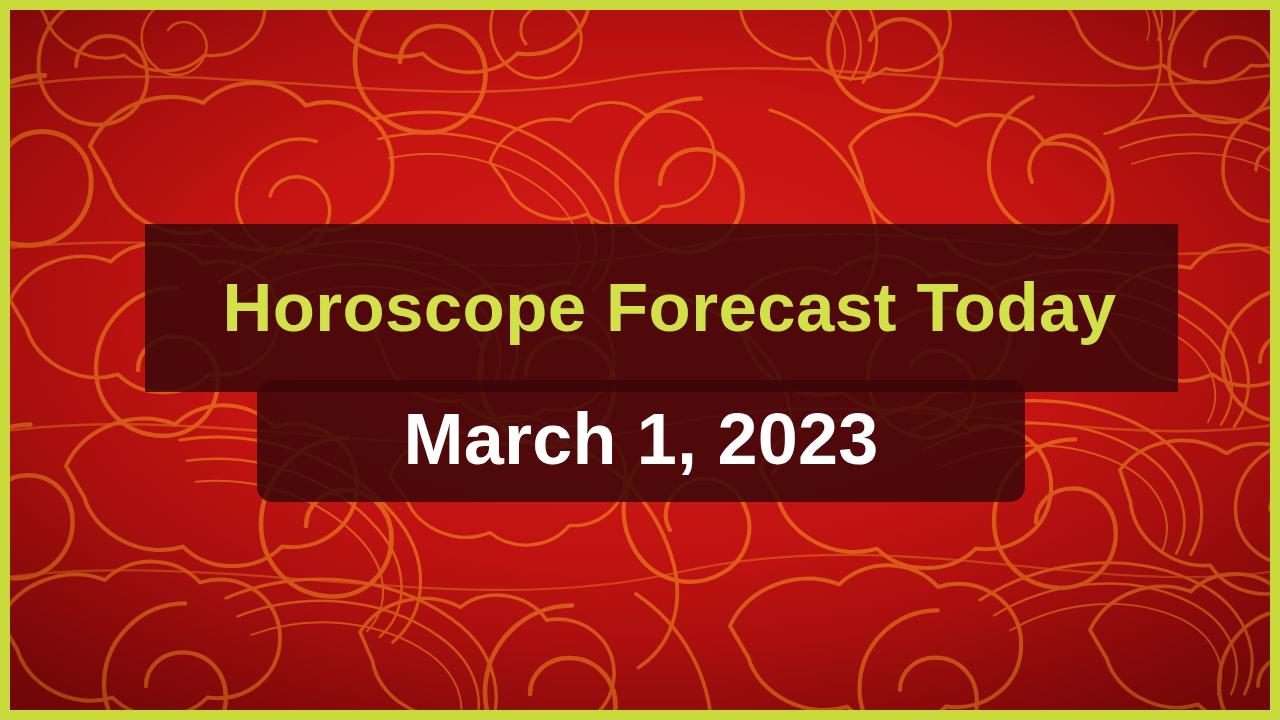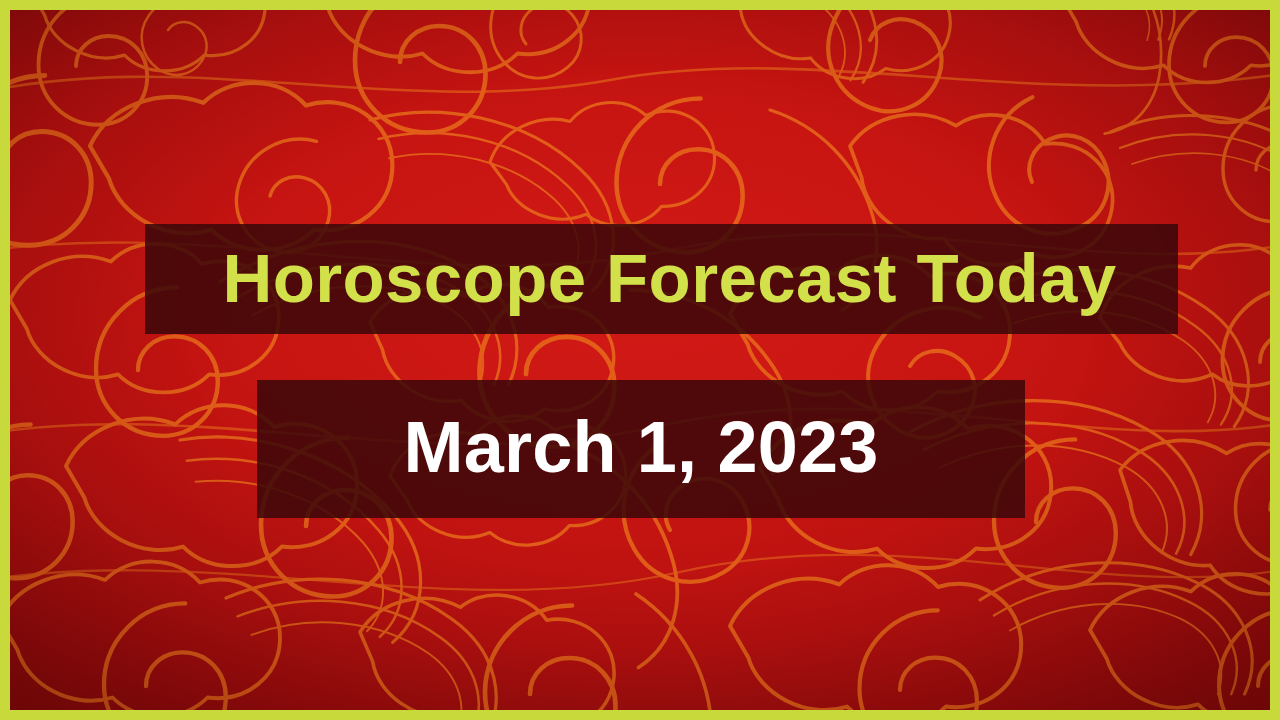--- a/index.html
+++ b/index.html
@@ -66,28 +66,29 @@
     display: flex;
     align-items: center;
     justify-content: center;
     background: rgba(58,7,9,0.86);
     box-sizing: border-box;
   }
   #title-band {
     left: 145px;
     top: 224px;
     width: 1033px;
-    height: 110px;
+    height: 168px;
     padding-left: 16px;
   }
   #subtitle-band {
     left: 257px;
     top: 380px;
     width: 768px;
-    height: 138px;
+    height: 122px;
+    border-radius: 15px;
   }
   .title-text {
     color: #d2e04a;
     font-size: 69px;
     font-weight: 700;
     letter-spacing: 0.4px;
     line-height: 1;
     white-space: nowrap;
     margin: 0;
     padding: 0 6px;

